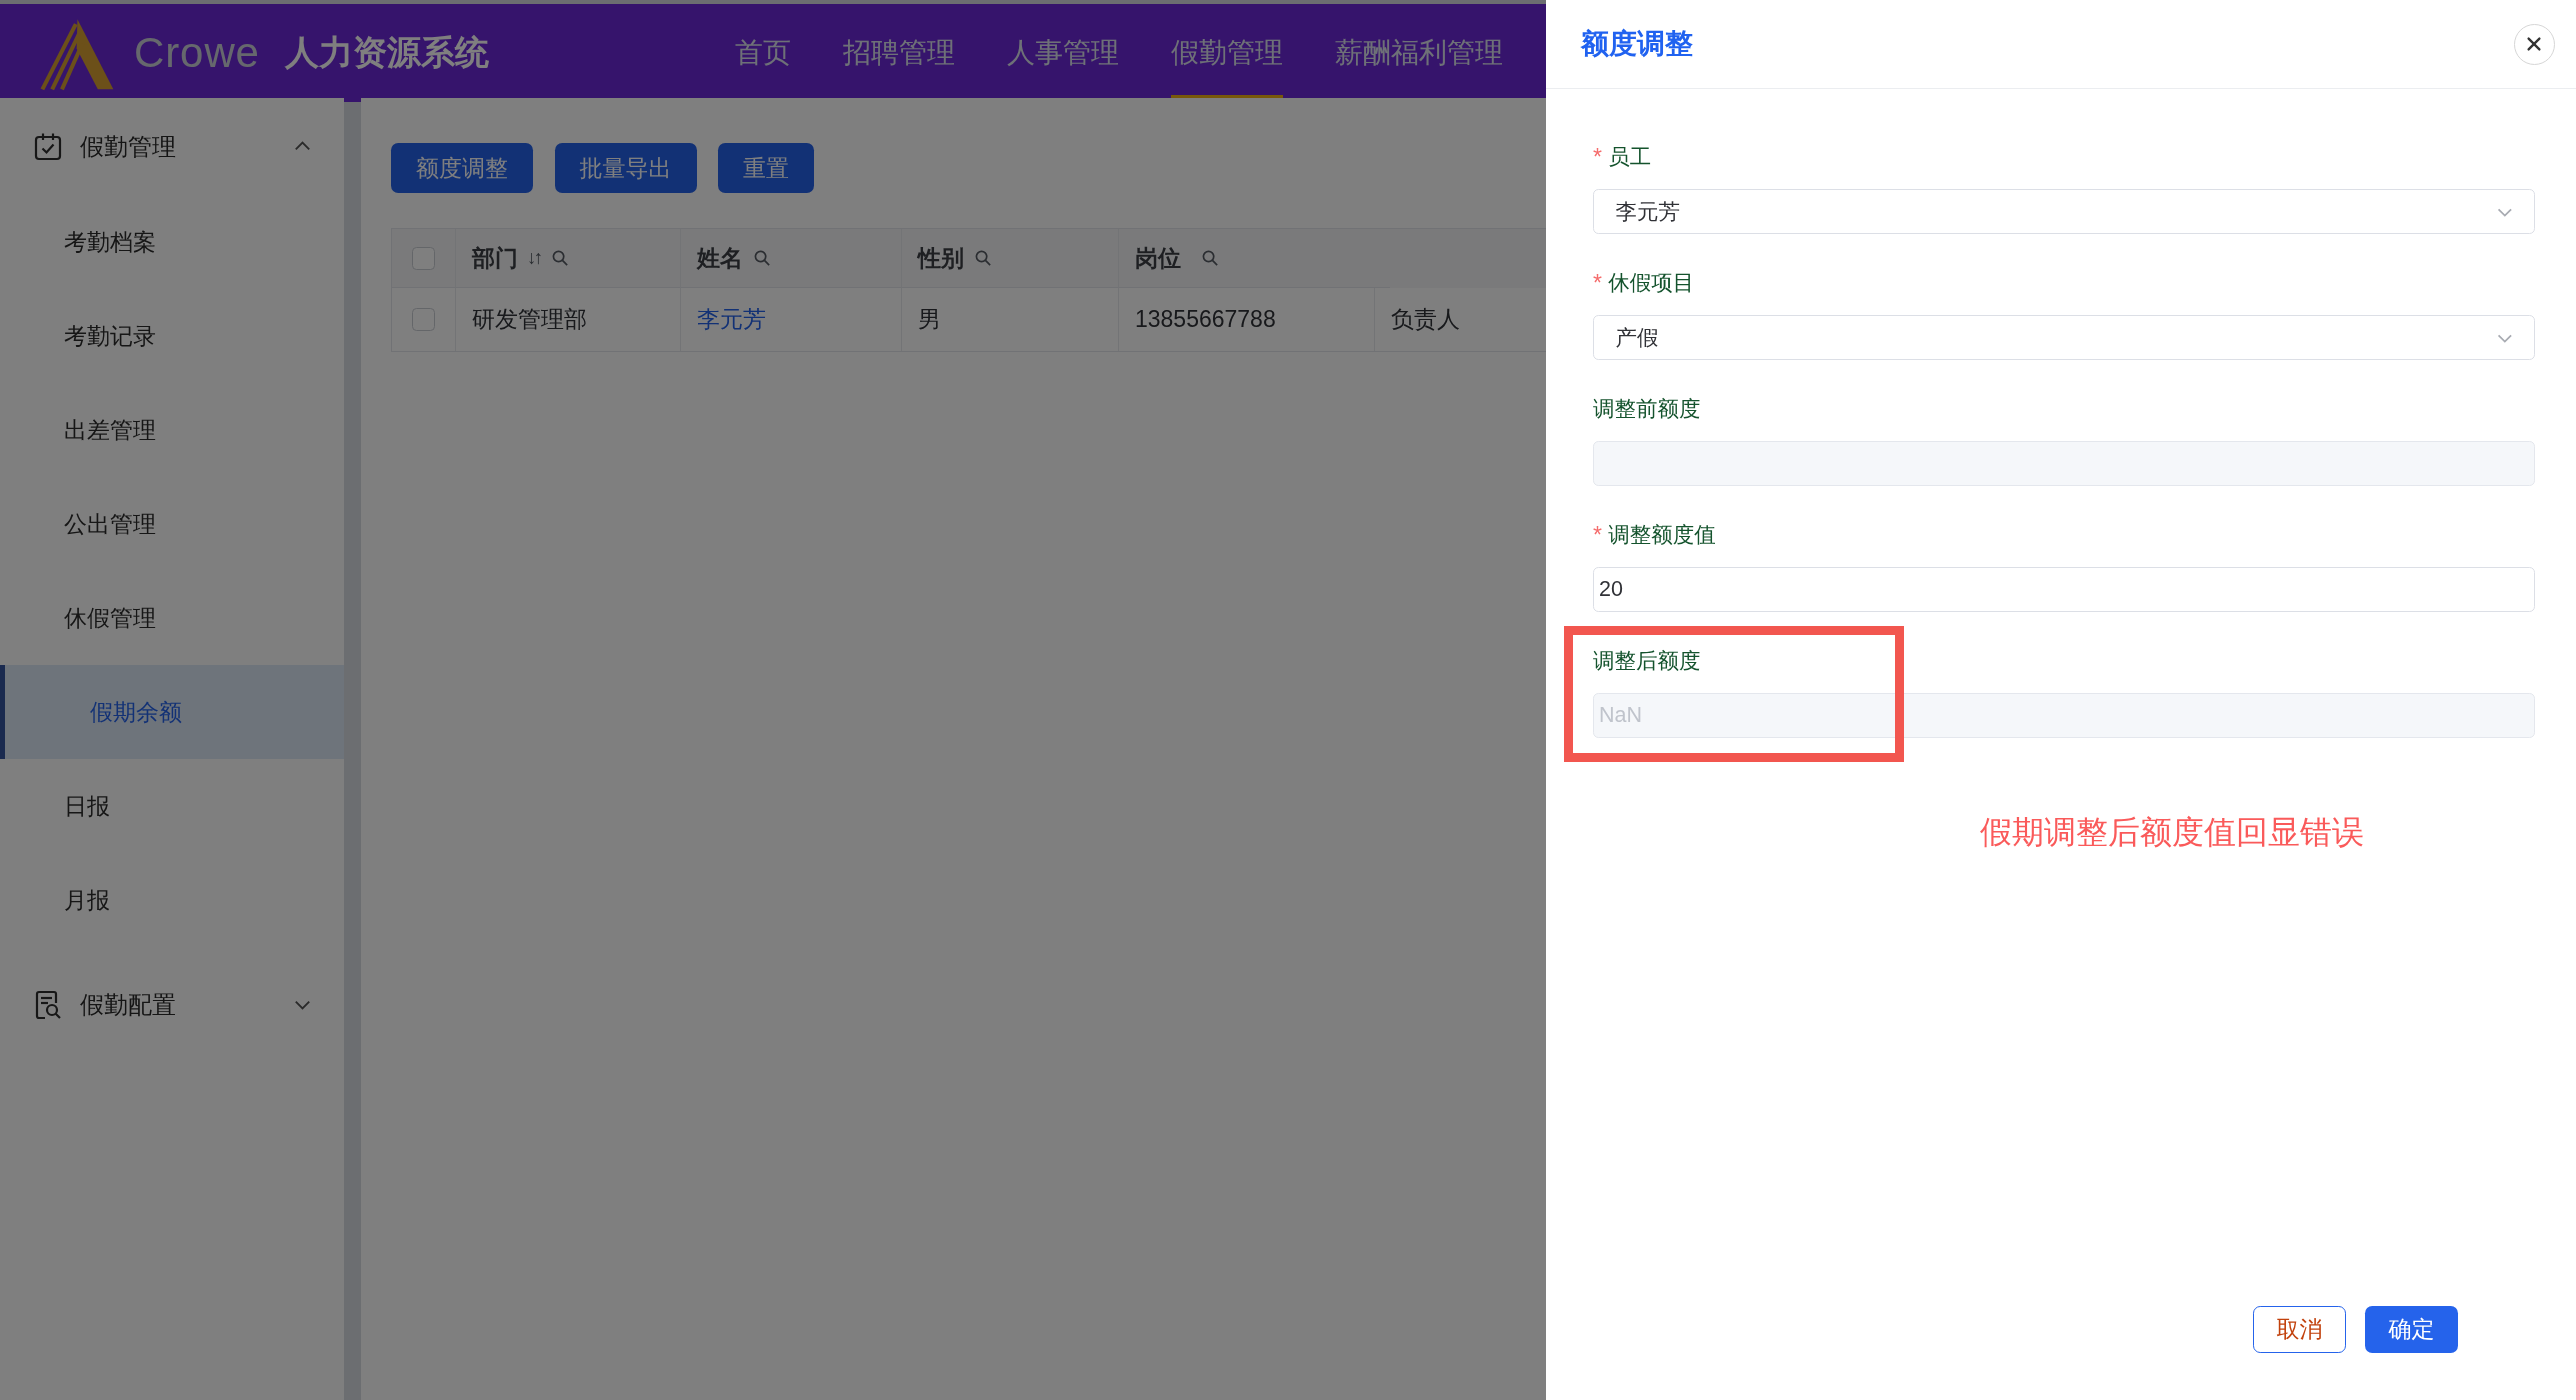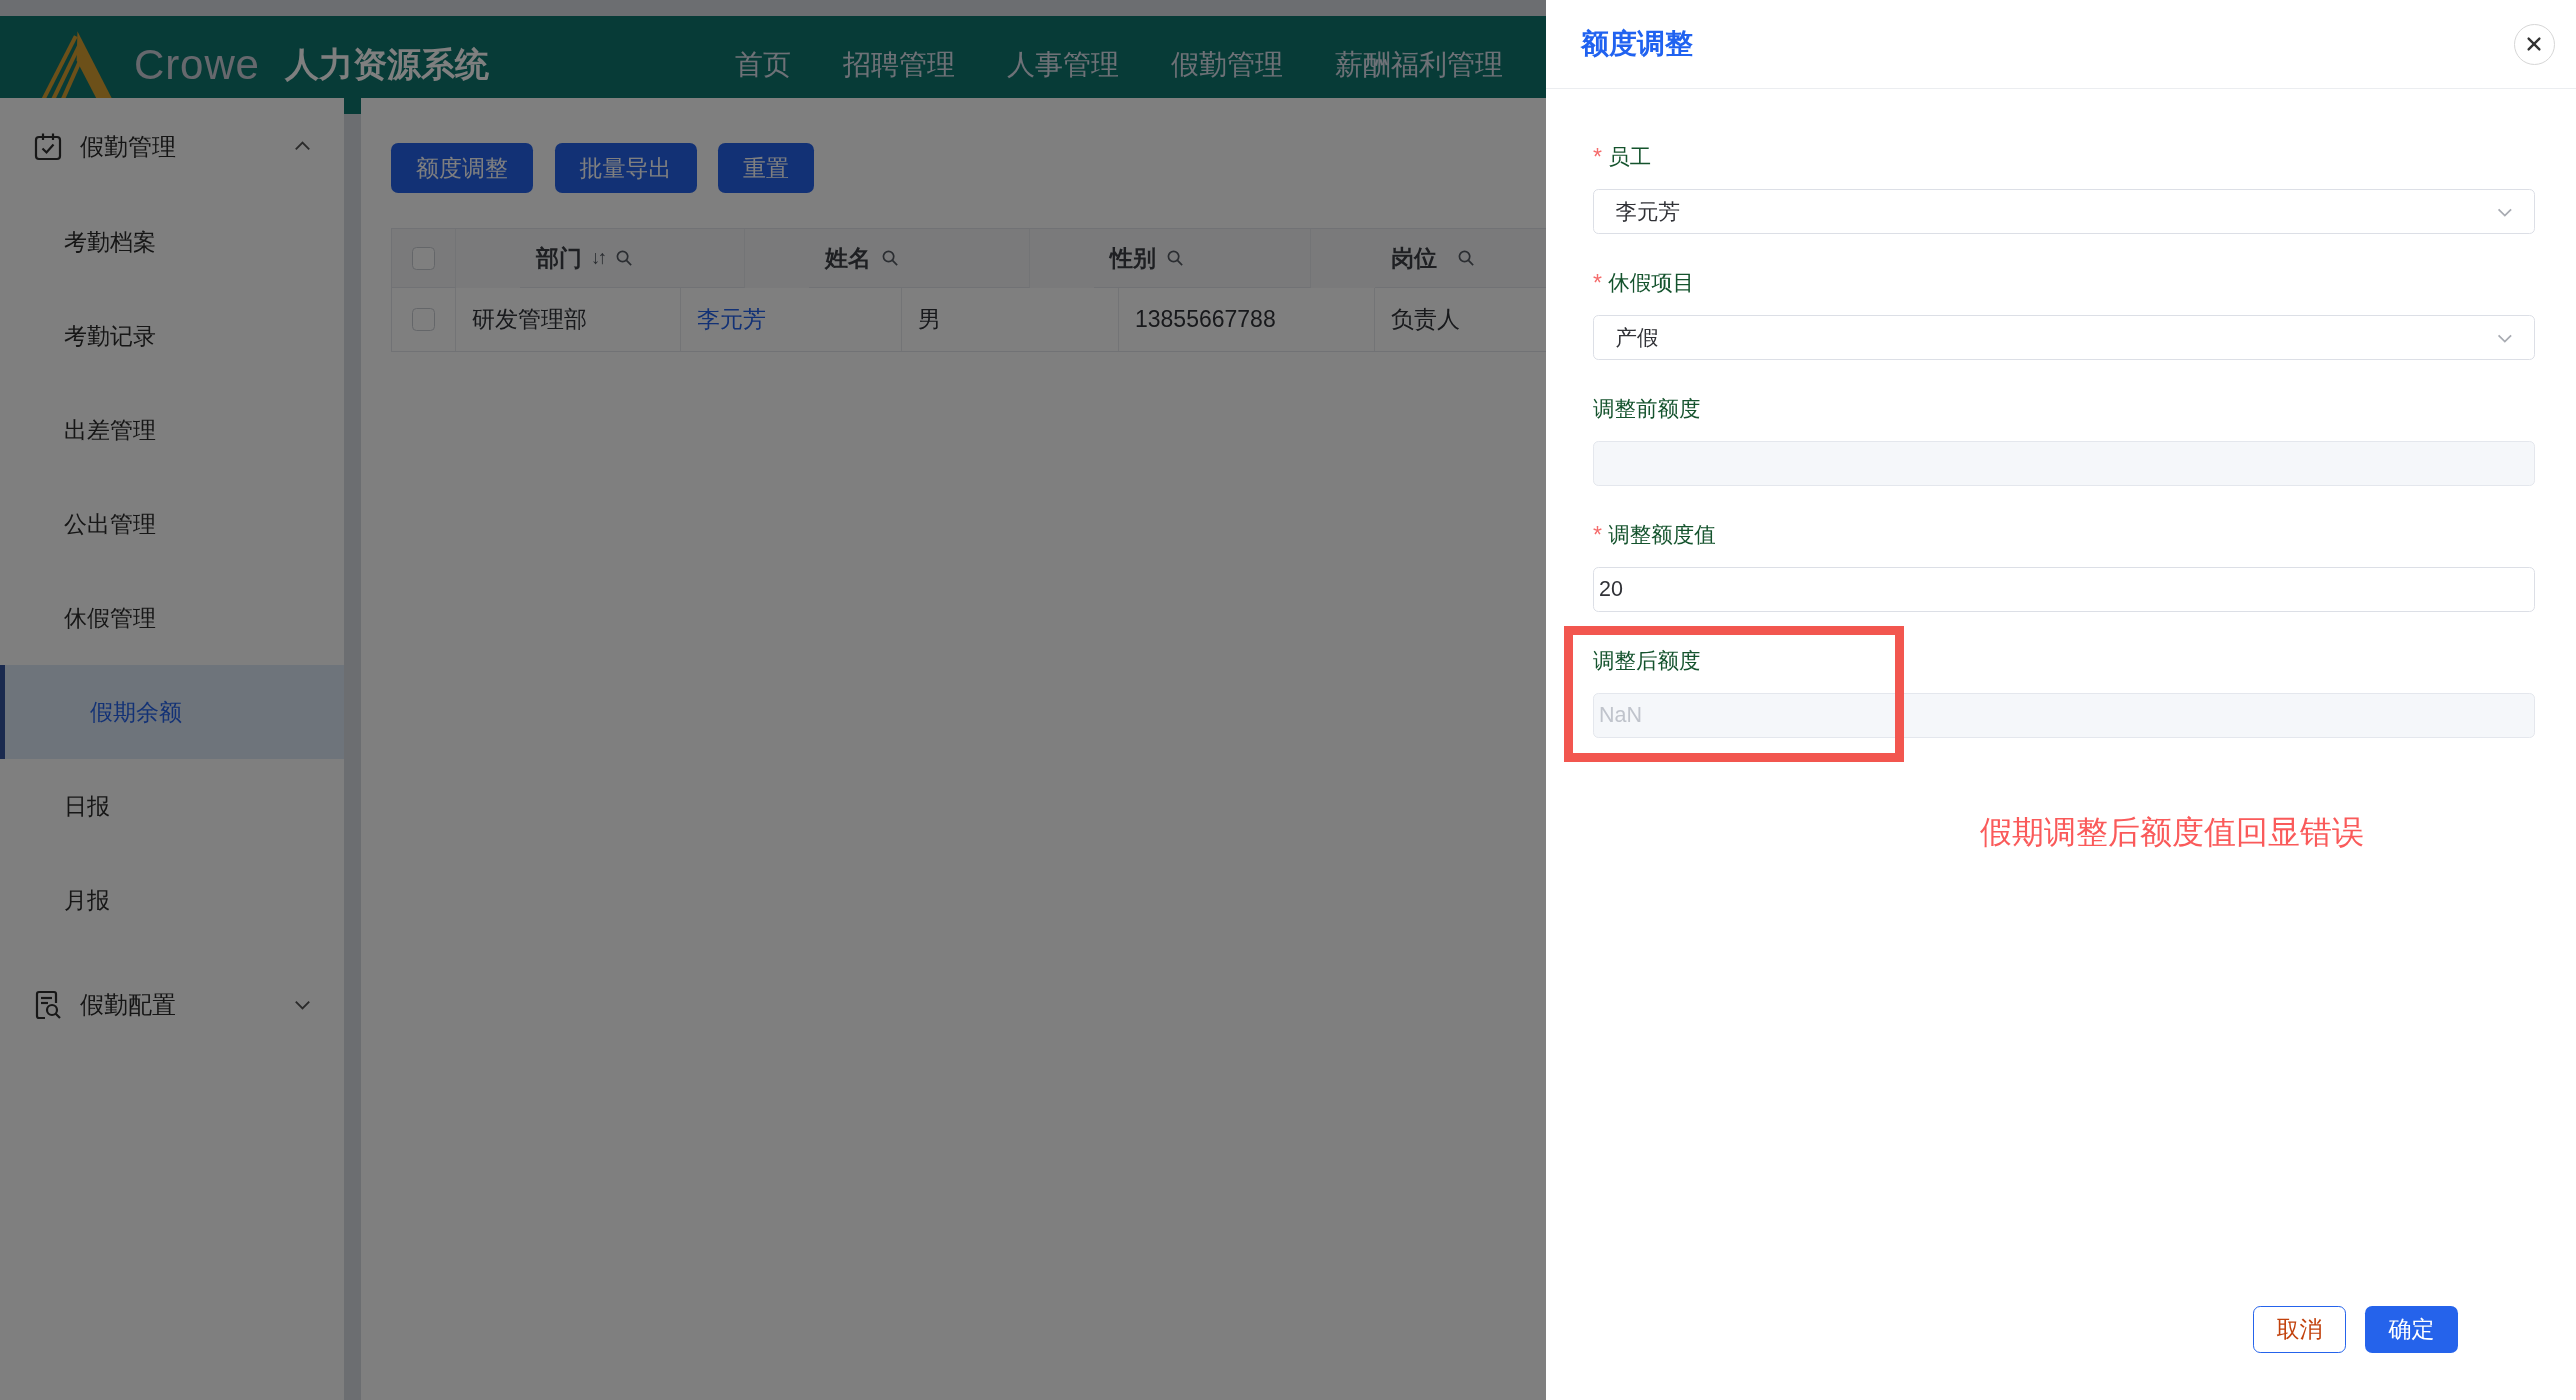--- a/index.html
+++ b/index.html
@@ -2,21 +2,21 @@
 <html style="font-size:14.3px"><head>
 <meta charset="utf-8">
 <style>
   * { margin:0; padding:0; box-sizing:border-box; }
   html,body { width:2576px; height:1400px; overflow:hidden; }
   body { font-family:"Liberation Sans","DejaVu Sans",sans-serif; }
 
   .app { position:relative; width:2576px; height:1400px; background:#d8dce3; overflow:hidden; }
 
   
-  .navbar { position:absolute; top:16px; left:0; right:0; height:98px; background:#0f766e; z-index:1; }
+  .navbar { position:absolute; top:4px; left:0; right:0; height:98px; background:#6d28d9; z-index:1; }
   .brand { position:absolute; left:34px; top:0; height:98px; display:flex; align-items:center; gap:18px; }
   .logo-svg { width:82px; height:75px; }
   .brand-name { font-size:42px; color:#ccd1da; letter-spacing:0.9px; }
   .brand-title { font-size:34px; color:#ffffff; font-weight:bold; margin-left:7.2px; }
   .nav-menu { position:absolute; left:735px; top:0; height:98px; display:flex; gap:52px; }
   .nav-item { position:relative; height:98px; display:flex; align-items:center; font-size:28px; color:#dde3ee; cursor:pointer; white-space:nowrap; }
   .nav-item.active::after { content:""; position:absolute; left:0; right:0; bottom:0; height:7.2px; background:#f0b114; }
 
   
   .sidebar { position:absolute; top:98px; left:0; width:344px; bottom:0; background:#ffffff; z-index:1; }
@@ -26,21 +26,21 @@
   .side-header .chev { width:23px; height:23px; flex:0 0 auto; }
   .side-header.config { margin-top:9px; }
   .side-item { height:94px; display:flex; align-items:center; padding-left:64px; font-size:23px; color:#2d2d2d; cursor:pointer; }
   .side-item.active { background:#dde8f6; color:#2563eb; border-left:5.4px solid #35549f; padding-left:85px; }
 
   
   .content { position:absolute; top:98px; left:361px; right:0; bottom:0; background:#ffffff; z-index:1; }
   .toolbar { position:absolute; top:45px; left:30px; display:flex; gap:21.5px; }
   .btn-primary { height:50px; padding:0 25px; background:#2563eb; color:#ffffff; font-size:23px; border:none; border-radius:7.2px; display:flex; align-items:center; cursor:pointer; font-family:inherit; }
   .grid-table { position:absolute; top:130px; left:30px; width:1256px; border:0.9px solid #e2e5ea; }
-  .t-row { display:flex;justify-content:space-between; }
+  .t-row { display:flex; }
   .t-row.head { background:#f4f5f7; }
   .t-cell { display:flex; align-items:center; padding-left:16px; font-size:23px; color:#303338; border-right:0.9px solid #e6e8ec; overflow:hidden; white-space:nowrap; }
   .t-row.head .t-cell { height:59px; font-weight:bold; color:#3c3f45; border-bottom:0.9px solid #e2e5ea; }
   .t-row.body .t-cell { height:63px; }
   .t-cell.c0 { width:64px; justify-content:center; padding-left:0; }
   .t-cell.c1 { width:225px; }
   .t-cell.c2 { width:221px; }
   .t-cell.c3 { width:217px; }
   .t-cell.c4 { width:256px; }
   .t-cell.c5 { width:271px; border-right:none;gap:10px; }

